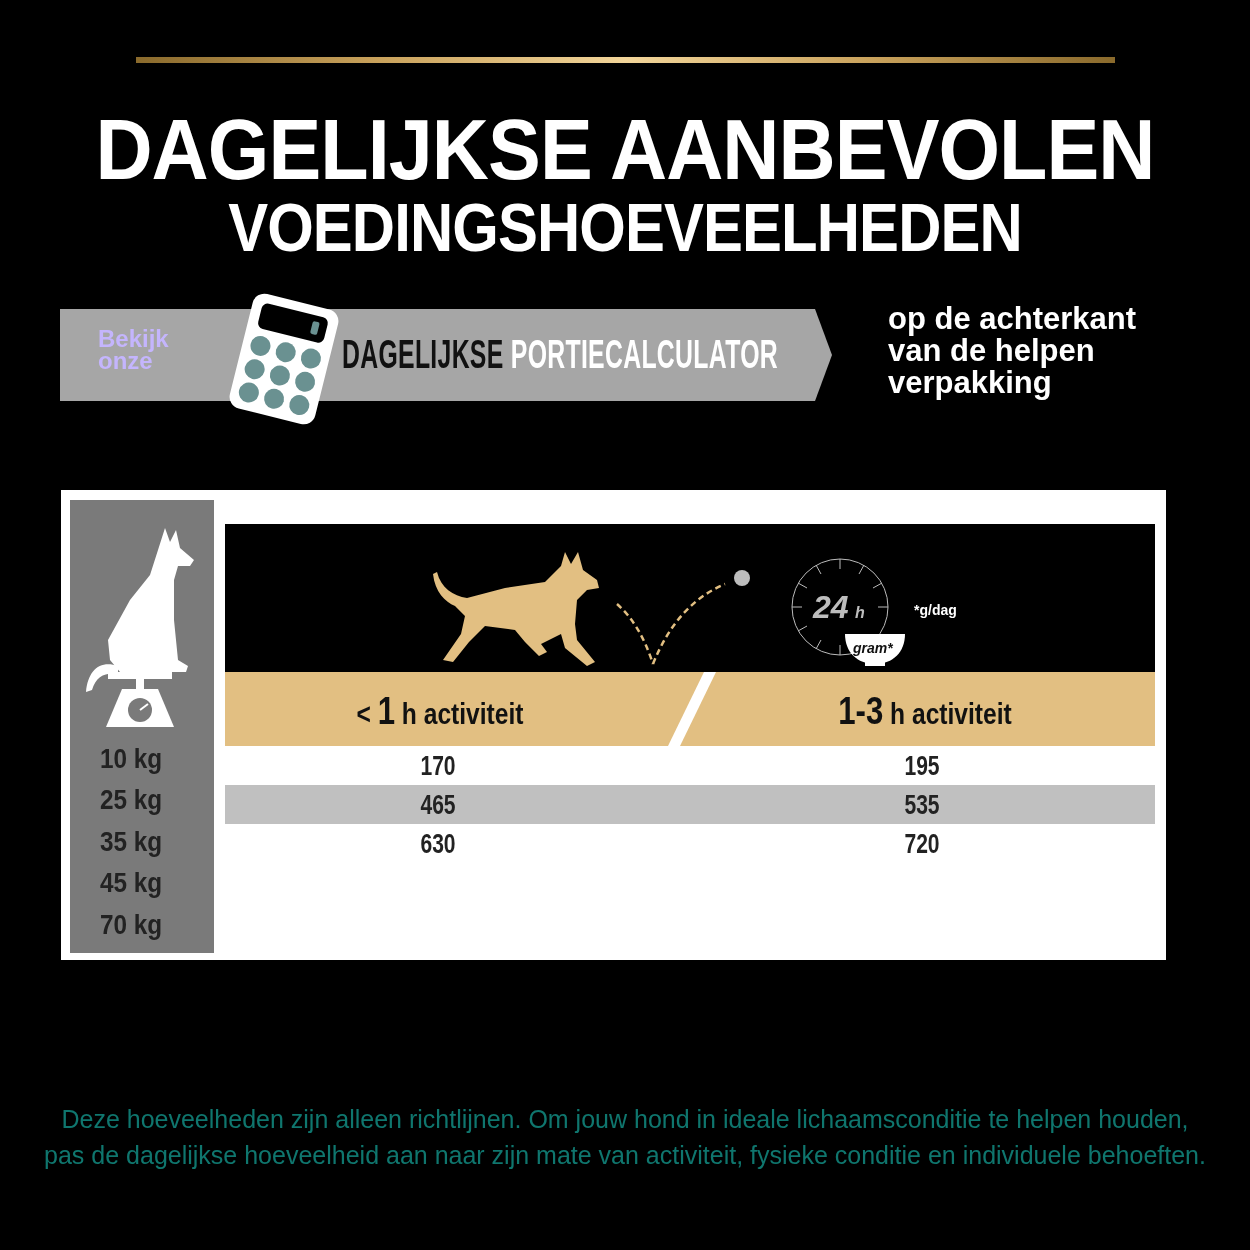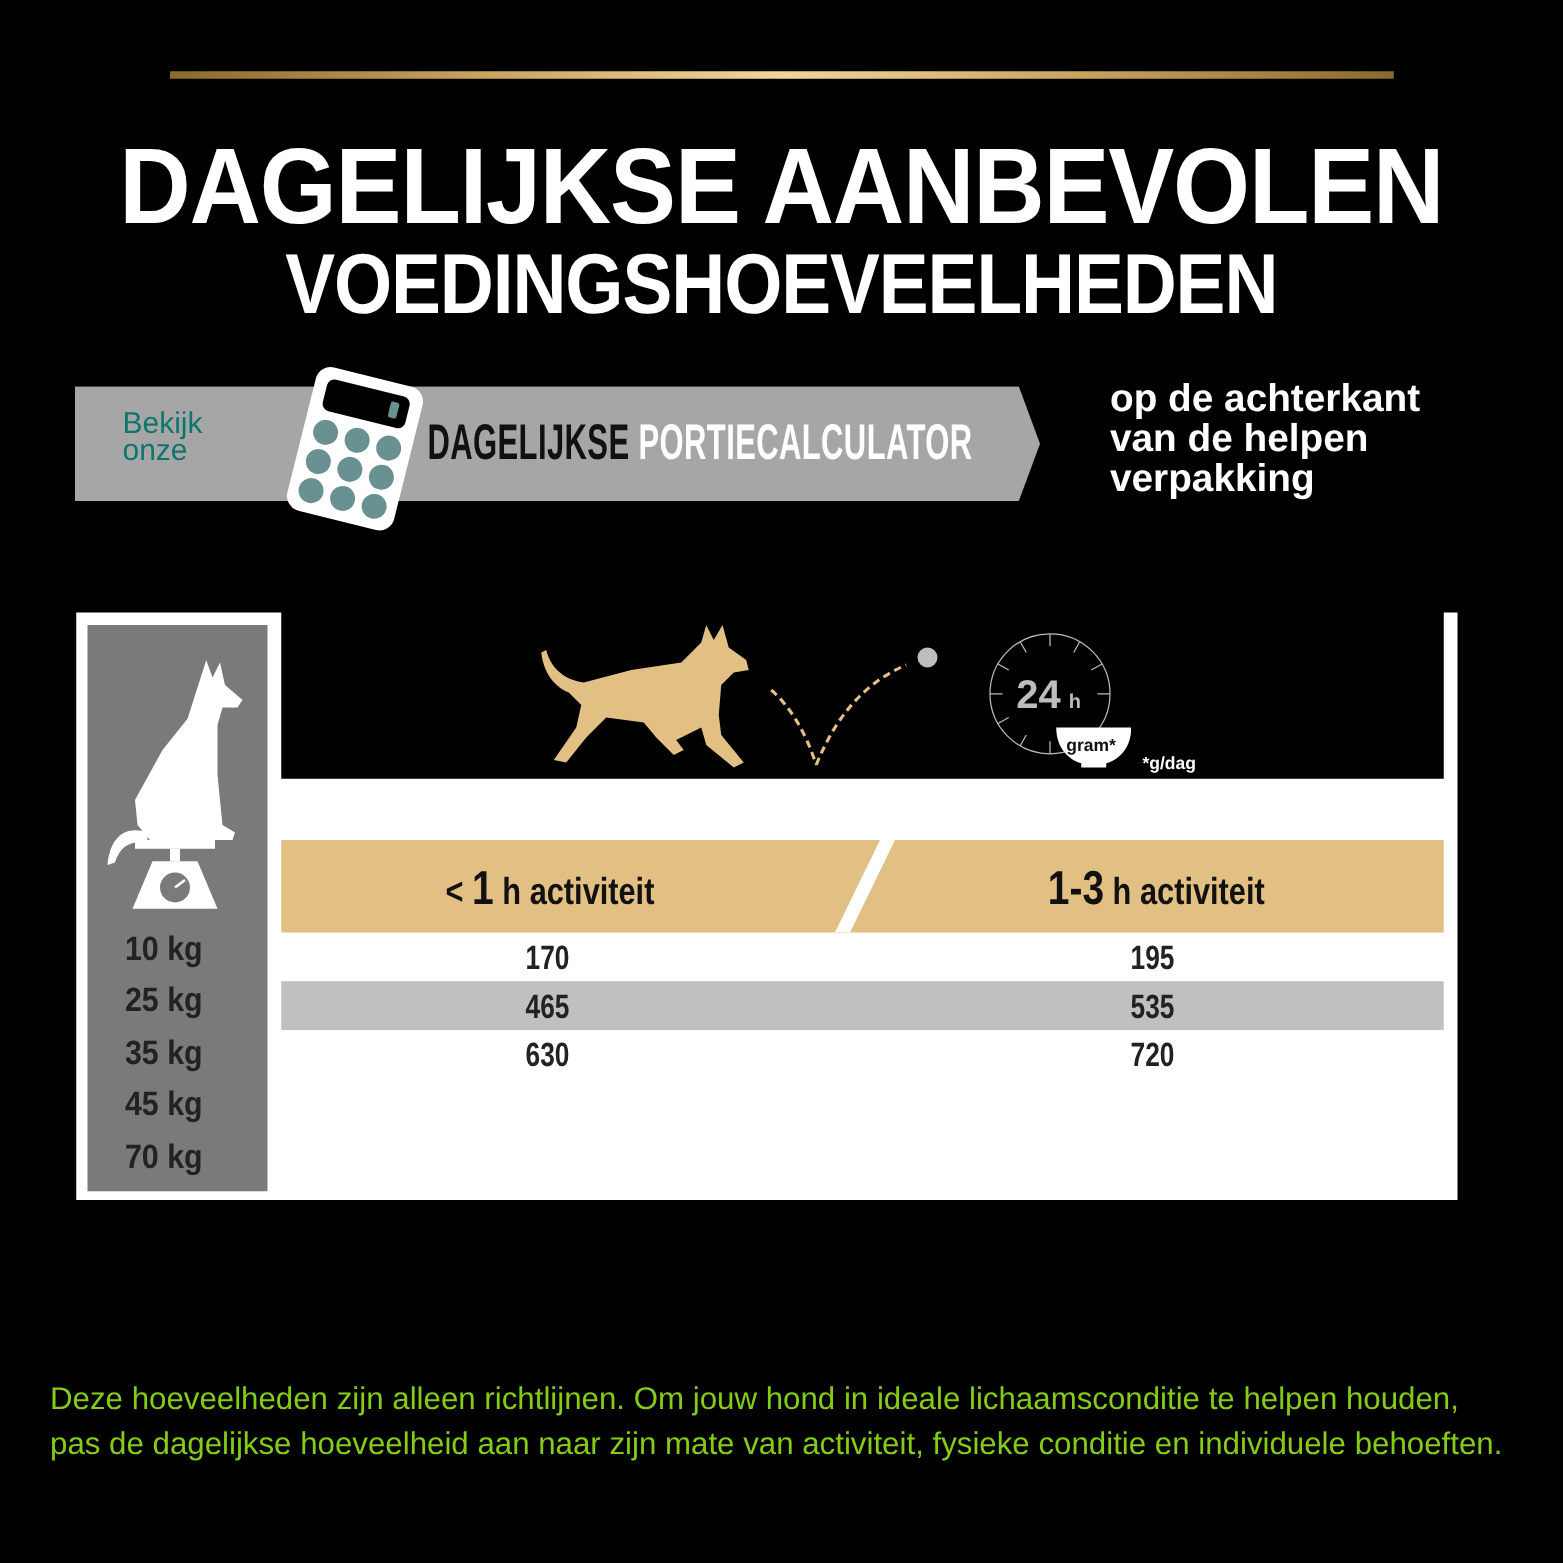--- a/index.html
+++ b/index.html
@@ -21,21 +21,21 @@
     font-size:68px; font-weight:bold; line-height:70px; letter-spacing:-1px;
     transform: scaleX(0.88); transform-origin:center;
   }
   
   .banner {
     position:absolute; left:60px; top:309px; width:772px; height:92px;
     background:#a6a6a6;
     clip-path: polygon(0 0, 755px 0, 772px 46px, 755px 92px, 0 92px);
   }
   .banner-lead {
-    position:absolute; left:98px; top:328px; font-size:24px; font-weight:normal; line-height:22px; color:#0f766e;
+    position:absolute; left:98px; top:328px; font-size:24px; font-weight:bold; line-height:22px; color:#c4b5fd;
   }
   .calc {
     position:absolute; left:240px; top:300px; width:88px; height:118px;
     background:#fff; border-radius:12px; transform: rotate(14deg);
   }
   .calc .screen {
     position:absolute; left:10px; top:9px; width:68px; height:26px; background:#000; border-radius:6px;
   }
   .calc .screen i {
     position:absolute; right:8px; top:6px; width:7px; height:13px; background:#6a9191; border-radius:2px;
@@ -52,21 +52,21 @@
     position:absolute; left:888px; top:303px; font-size:31px; font-weight:bold; line-height:32px; color:#fff;
   }
   
   .frame {
     position:absolute; left:61px; top:490px; width:1105px; height:470px; background:#fff;
   }
   .weight-col {
     position:absolute; left:70px; top:500px; width:144px; height:453px; background:#7a7a7a;
   }
   .header-panel {
-    position:absolute; left:225px; top:472px; width:930px; height:151px; background:#000;
+    position:absolute; left:225px; top:524px; width:930px; height:151px; background:#000;font-style:italic;
   }
   .activity-band {
     position:absolute; left:225px; top:672px; width:930px; height:74px; background:#e2bf82;
   }
   .band-slash {
     position:absolute; left:668px; top:672px; width:48px; height:74px; background:#fff;
     clip-path: polygon(36px 0, 48px 0, 12px 74px, 0 74px);
   }
   .act {
     position:absolute; top:690px; font-weight:bold; color:#111; white-space:nowrap;
@@ -85,22 +85,22 @@
   }
   .cell.c1 { left:113px; width:200px; }
   .cell.c2 { left:597px; width:200px; }
   .wlabels { position:absolute; left:70px; top:739px; width:122px; }
   .wlabel {
     height:41.4px; line-height:41px; font-size:27px; font-weight:bold; color:#222; text-align:center;
     transform: scaleX(0.9);
   }
   .gdag { position:absolute; left:914px; top:602px; font-size:14px; font-weight:bold; color:#fff; }
   .footer {
-    position:absolute; left:40px; width:1170px; top:1101px; font-size:25px;
-    line-height:36px; color:#84cc16; font-family: "Liberation Sans", sans-serif;
+    position:absolute; left:40px; width:1170px; top:1101px; text-align:center; font-size:25px;
+    line-height:36px; color:#0f766e; font-family: "Liberation Sans", sans-serif;
   }
 </style>
 </head>
 <body>
 
 <div class="gold-line"></div>
 <div class="title-1">DAGELIJKSE AANBEVOLEN</div>
 <div class="title-2">VOEDINGSHOEVEELHEDEN</div>
 
 <div class="banner"></div>

